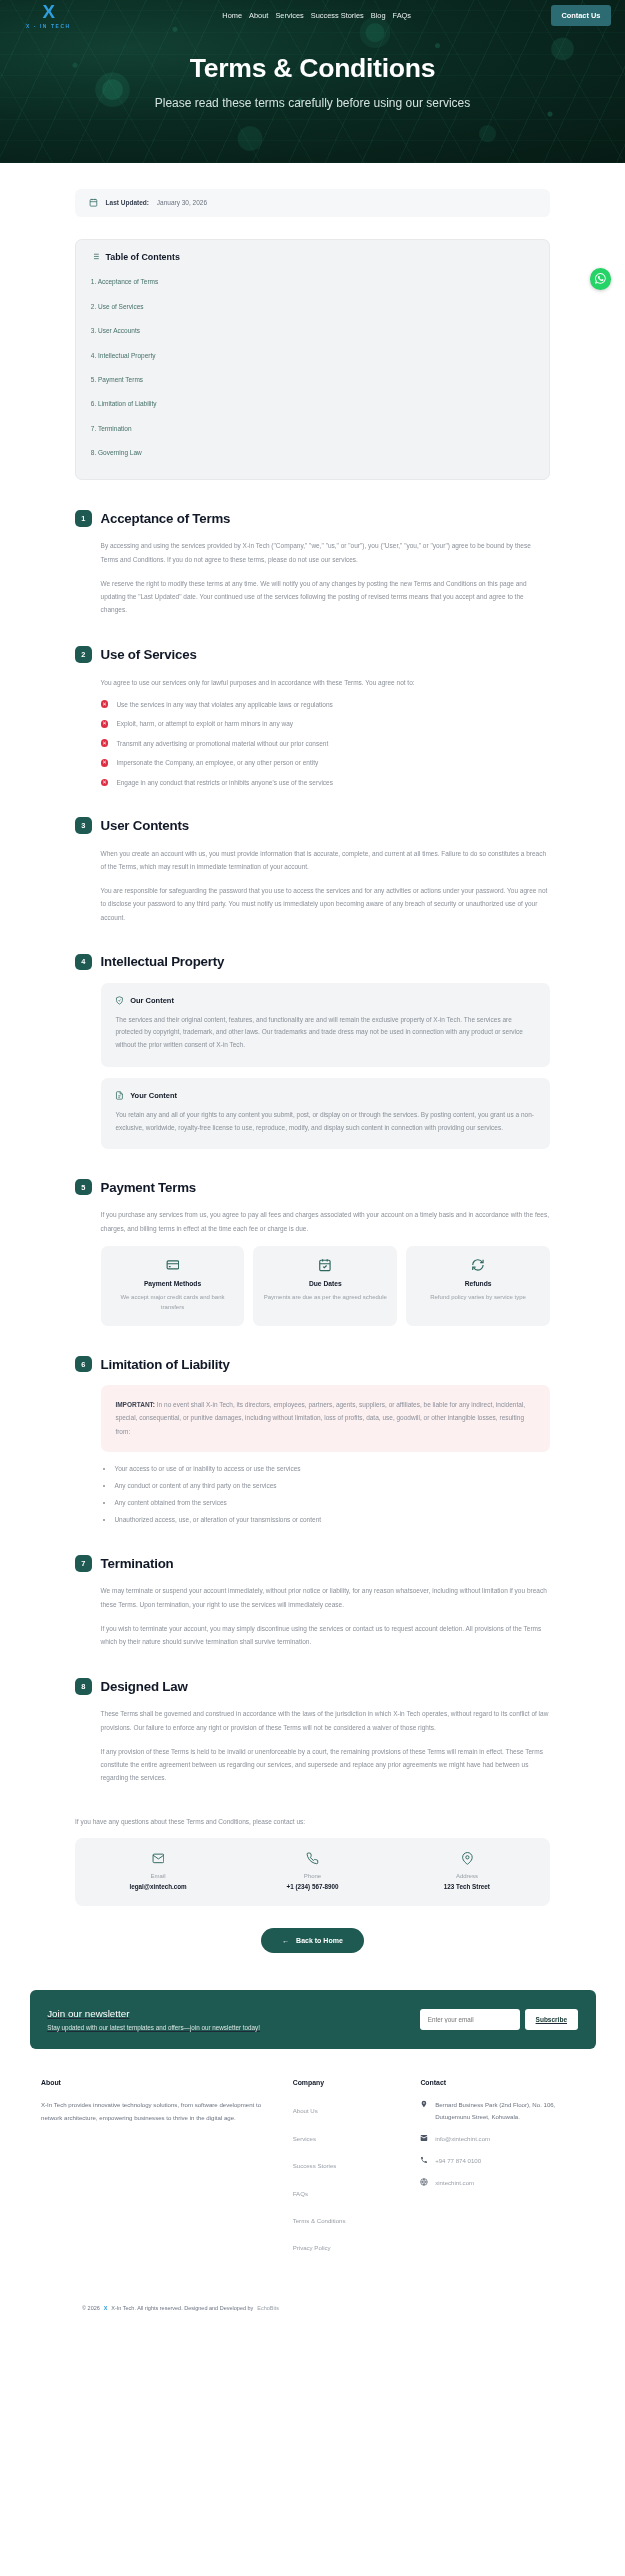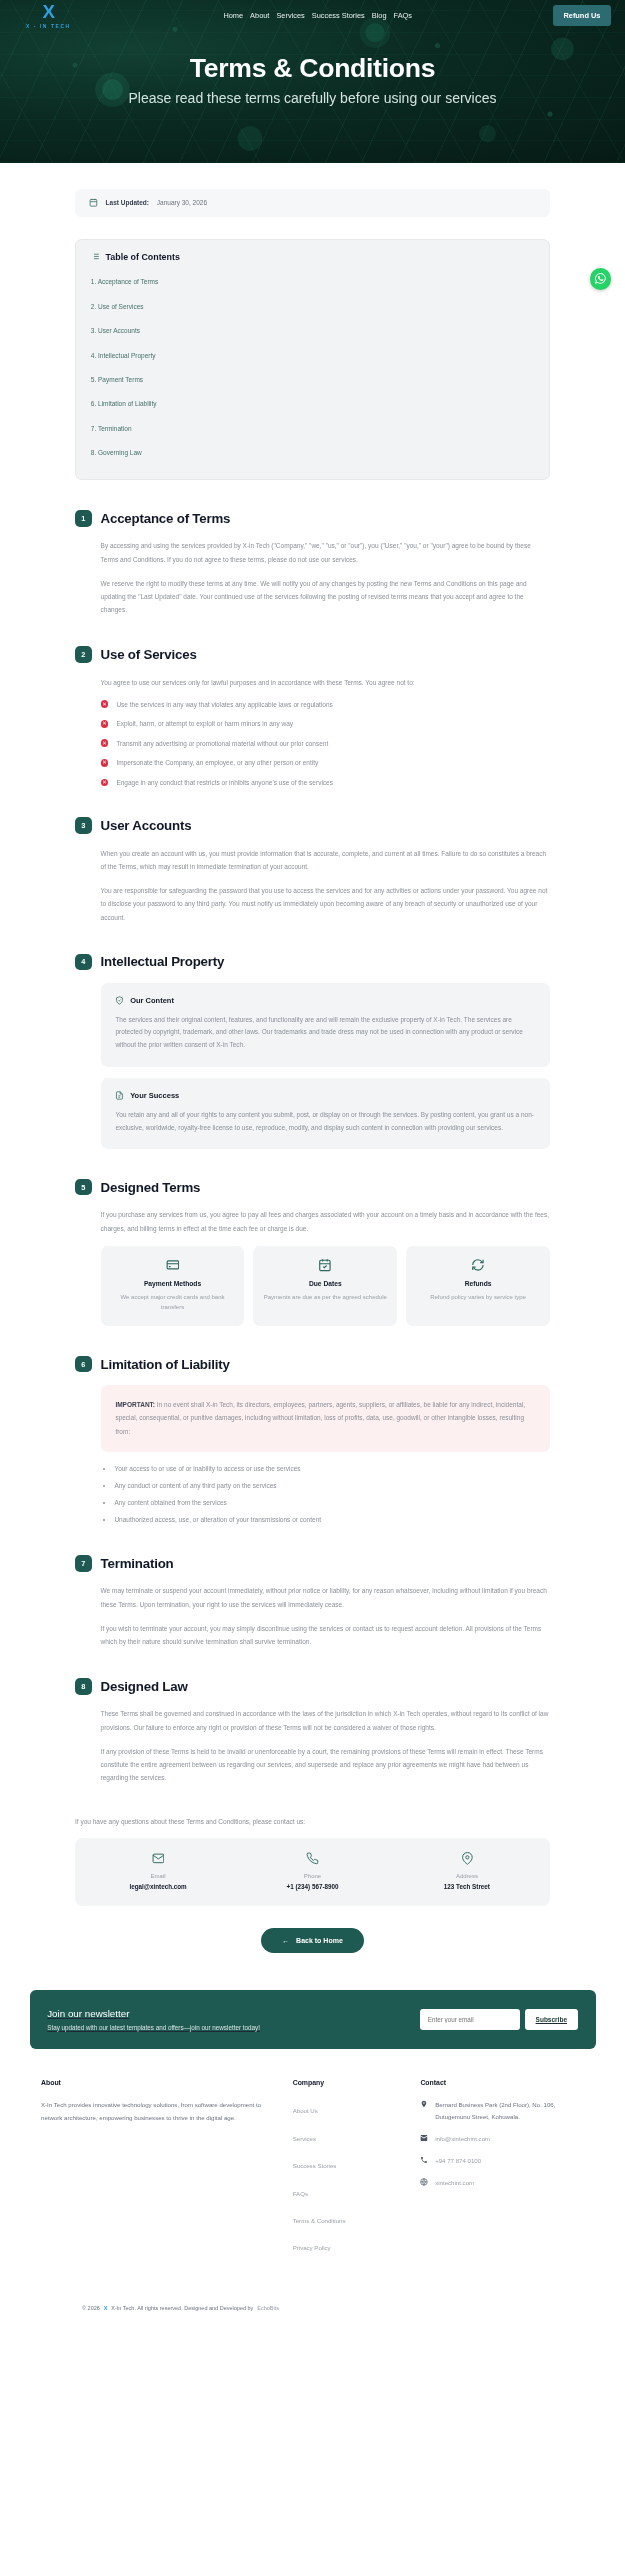--- a/index.html
+++ b/index.html
@@ -78,21 +78,21 @@
     font-family: "Liberation Sans", sans-serif;
   }
   .hero-center {
     position: relative; z-index: 3;
     text-align: center; padding-top: 21.7px;
   }
   .hero-title {
     color: #ffffff; font-size: 26.6px; font-weight: 700; letter-spacing: -0.3px;
   }
   .hero-sub {
-    color: #d4e3df; font-size: 14px; margin-top: 6px; font-weight: 400;
+    color: #d4e3df; font-size: 12px; margin-top: 12px; font-weight: 400;
   }
 
   
   .page { padding: 0 0 0 0; background: #fff; }
   .wrap { width: 625px; padding: 0 75px; }
 
   .updated-bar {
     margin-top: 25.6px;
     background: #f6f7f8; border-radius: 5.9px;
     padding: 9.8px 13.8px;
@@ -264,21 +264,21 @@
       <div class="brand-name">X - IN TECH</div>
     </div>
     <div class="nav-links">
       <a href="#">Home</a>
       <a href="#">About</a>
       <a href="#">Services</a>
       <a href="#">Success Stories</a>
       <a href="#">Blog</a>
       <a href="#">FAQs</a>
     </div>
-    <button class="contact-btn">Refund Us</button>
+    <button class="contact-btn">Contact Us</button>
   </nav>
   <div class="hero-center">
     <h1 class="hero-title">Terms &amp; Conditions</h1>
     <p class="hero-sub">Please read these terms carefully before using our services</p>
   </div>
 </header>
 
 <div class="whatsapp">
   <svg width="12.8" height="12.8" viewBox="0 0 24 24" fill="#ffffff">
     <path d="M12 2a10 10 0 00-8.6 15.1L2 22l5-1.3A10 10 0 1012 2zm0 1.8a8.2 8.2 0 11-4.2 15.2l-.3-.2-3 .8.8-2.9-.2-.3A8.2 8.2 0 0112 3.8zm-3 3.6c-.2 0-.5.1-.7.4-.3.3-.9.9-.9 2.1s.9 2.4 1 2.6c.2.2 1.8 2.8 4.4 3.8 2.2.8 2.6.7 3.1.6.5-.1 1.5-.6 1.7-1.3.2-.6.2-1.2.1-1.3-.1-.1-.3-.2-.6-.3l-1.4-.7c-.2-.1-.4-.1-.5.1l-.6.8c-.1.2-.3.2-.5.1-.3-.1-1.2-.4-2.2-1.4-.8-.7-1.3-1.6-1.5-1.8-.1-.3 0-.4.1-.5l.4-.5c.1-.2.2-.3.2-.5 0-.1 0-.3-.1-.4l-.6-1.5c-.2-.4-.3-.3-.5-.3z"></path>
@@ -355,21 +355,21 @@
               <span class="x-badge">✕</span>
               <span>Engage in any conduct that restricts or inhibits anyone's use of the services</span>
             </li>
         </ul>
       </div>
     </section>
 
     <section class="section">
       <div class="sec-head">
         <span class="sec-num">3</span>
-        <h2 class="sec-title">User Accounts</h2>
+        <h2 class="sec-title">User Contents</h2>
       </div>
       <div class="sec-body">
         <p>When you create an account with us, you must provide information that is accurate, complete, and current at all times. Failure to do so constitutes a breach of the Terms, which may result in immediate termination of your account.</p>
         <p>You are responsible for safeguarding the password that you use to access the services and for any activities or actions under your password. You agree not to disclose your password to any third party. You must notify us immediately upon becoming aware of any breach of security or unauthorized use of your account.</p>
       </div>
     </section>
 
     <section class="section">
       <div class="sec-head">
         <span class="sec-num">4</span>
@@ -385,31 +385,31 @@
             <span>Our Content</span>
           </div>
           <p>The services and their original content, features, and functionality are and will remain the exclusive property of X-in Tech. The services are protected by copyright, trademark, and other laws. Our trademarks and trade dress may not be used in connection with any product or service without the prior written consent of X-in Tech.</p>
         </div>
         <div class="info-card">
           <div class="info-card-head">
             <svg width="8.9" height="8.9" viewBox="0 0 24 24" fill="none" stroke="#2d665e" stroke-width="2">
               <path d="M14 2H6a2 2 0 00-2 2v16a2 2 0 002 2h12a2 2 0 002-2V8z"></path>
                 <path d="M14 2v6h6M9 13h6M9 17h4"></path>
             </svg>
-            <span>Your Success</span>
+            <span>Your Content</span>
           </div>
           <p>You retain any and all of your rights to any content you submit, post, or display on or through the services. By posting content, you grant us a non-exclusive, worldwide, royalty-free license to use, reproduce, modify, and display such content in connection with providing our services.</p>
         </div>
       </div>
     </section>
 
     <section class="section">
       <div class="sec-head">
         <span class="sec-num">5</span>
-        <h2 class="sec-title">Designed Terms</h2>
+        <h2 class="sec-title">Payment Terms</h2>
       </div>
       <div class="sec-body">
         <p>If you purchase any services from us, you agree to pay all fees and charges associated with your account on a timely basis and in accordance with the fees, charges, and billing terms in effect at the time each fee or charge is due.</p>
         <div class="pay-grid">
           <div class="pay-card">
             <svg class="pay-icon" width="13.8" height="13.8" viewBox="0 0 24 24" fill="none" stroke="#2d665e" stroke-width="2" style="margin:0 auto 7.9px;">
               <rect x="2" y="5" width="20" height="14" rx="2"></rect>
                 <path d="M2 10h20M5 15h3"></path>
             </svg>
             <div class="pay-title">Payment Methods</div>

